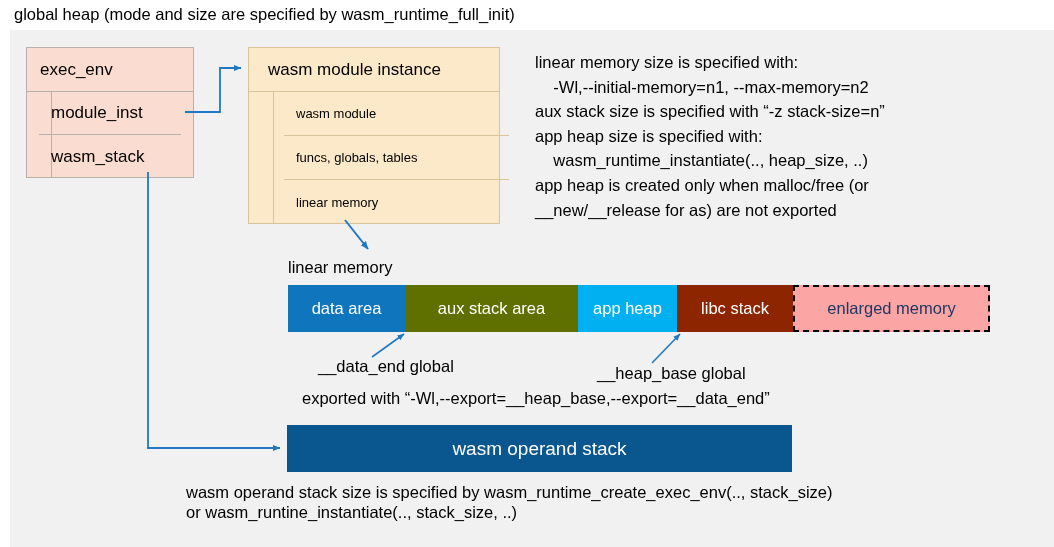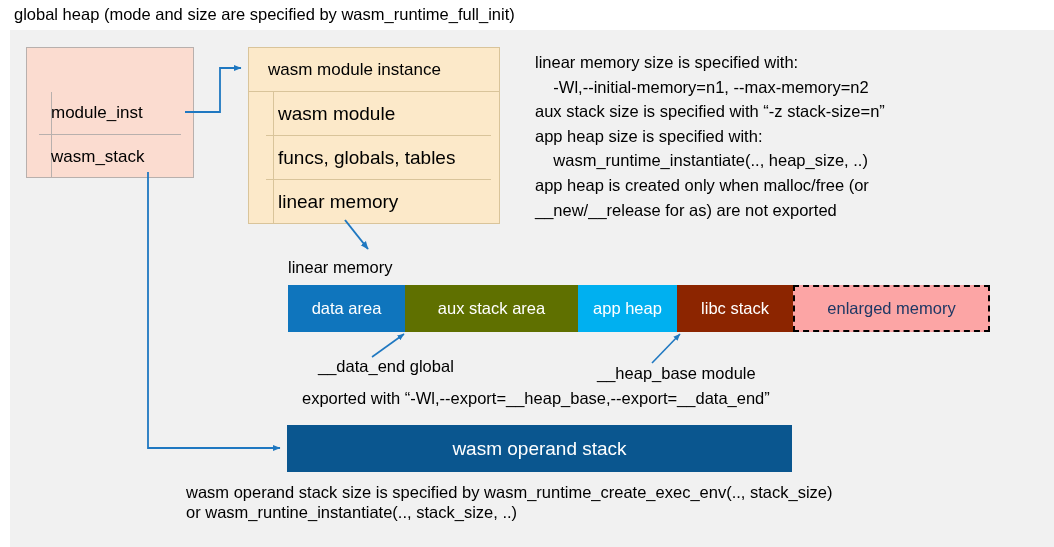--- a/index.html
+++ b/index.html
@@ -51,23 +51,23 @@
   .mod-head{
     position:absolute;left:0;top:0;width:100%;height:44px;
     border-bottom:1px solid #d9c49a;box-sizing:border-box;
     display:flex;align-items:center;padding-left:19px;font-size:17px;
   }
   .mod-gutter{
     position:absolute;left:0;top:44px;width:25px;height:131px;
     border-right:1px solid #d9c49a;box-sizing:border-box;
   }
   .mod-row{
-    position:absolute;left:17px;width:225px;height:44px;
+    position:absolute;left:35px;width:225px;height:44px;
     box-sizing:border-box;display:flex;align-items:center;padding-left:12px;
-    font-size:19px;
+    font-size:13px;
   }
   .mod-row.m1{top:44px;border-bottom:1px solid #d9c49a;}
   .mod-row.m2{top:88px;border-bottom:1px solid #d9c49a;}
   .mod-row.m3{top:132px;}
 
   
   .notes{
     position:absolute;left:535px;top:50px;width:505px;
     font-size:16.5px;line-height:24.6px;white-space:pre;
   }
@@ -114,20 +114,21 @@
 </head>
 <body>
 
 <div id="stage">
 
   <div class="title">global heap (mode and size are specified by wasm_runtime_full_init)</div>
 
   <div class="panel"></div>
 
   <div class="exec-box">
+    <div class="exec-head">exec_env</div>
     <div class="exec-gutter"></div>
     <div class="exec-row r1">module_inst</div>
     <div class="exec-row r2">wasm_stack</div>
   </div>
 
   <div class="mod-box">
     <div class="mod-head">wasm module instance</div>
     <div class="mod-gutter"></div>
     <div class="mod-row m1">wasm module</div>
     <div class="mod-row m2">funcs, globals, tables</div>
@@ -145,21 +146,21 @@
   <div class="lm-label">linear memory</div>
   <div class="membar" id="membar" style="width: 702px;">
       <div class="seg" style="left: 0px; width: 117px; background: rgb(15, 117, 189);">data area</div>
       <div class="seg" style="left: 117px; width: 173px; background: rgb(95, 112, 0);">aux stack area</div>
       <div class="seg" style="left: 290px; width: 99px; background: rgb(0, 176, 240);">app heap</div>
       <div class="seg" style="left: 389px; width: 116px; background: rgb(140, 37, 0);">libc stack</div>
       <div class="seg enlarged" style="left: 505px; width: 197px;">enlarged memory</div>
     </div>
 
   <div class="ann data-end">__data_end global</div>
-  <div class="ann heap-base">__heap_base module</div>
+  <div class="ann heap-base">__heap_base global</div>
   <div class="ann exported">exported with “-Wl,--export=__heap_base,--export=__data_end”</div>
 
   <div class="opstack">wasm operand stack</div>
   <div class="bottom-notes">wasm operand stack size is specified by wasm_runtime_create_exec_env(.., stack_size)
 or wasm_runtine_instantiate(.., stack_size, ..)</div>
 
   <svg class="overlay">
     <defs>
       <marker id="ah" markerWidth="9" markerHeight="9" refX="7.5" refY="3.6" orient="auto" markerUnits="userSpaceOnUse">
         <path d="M0,0.3 L8,3.6 L0,6.9 z" fill="#1f78c1"></path>

